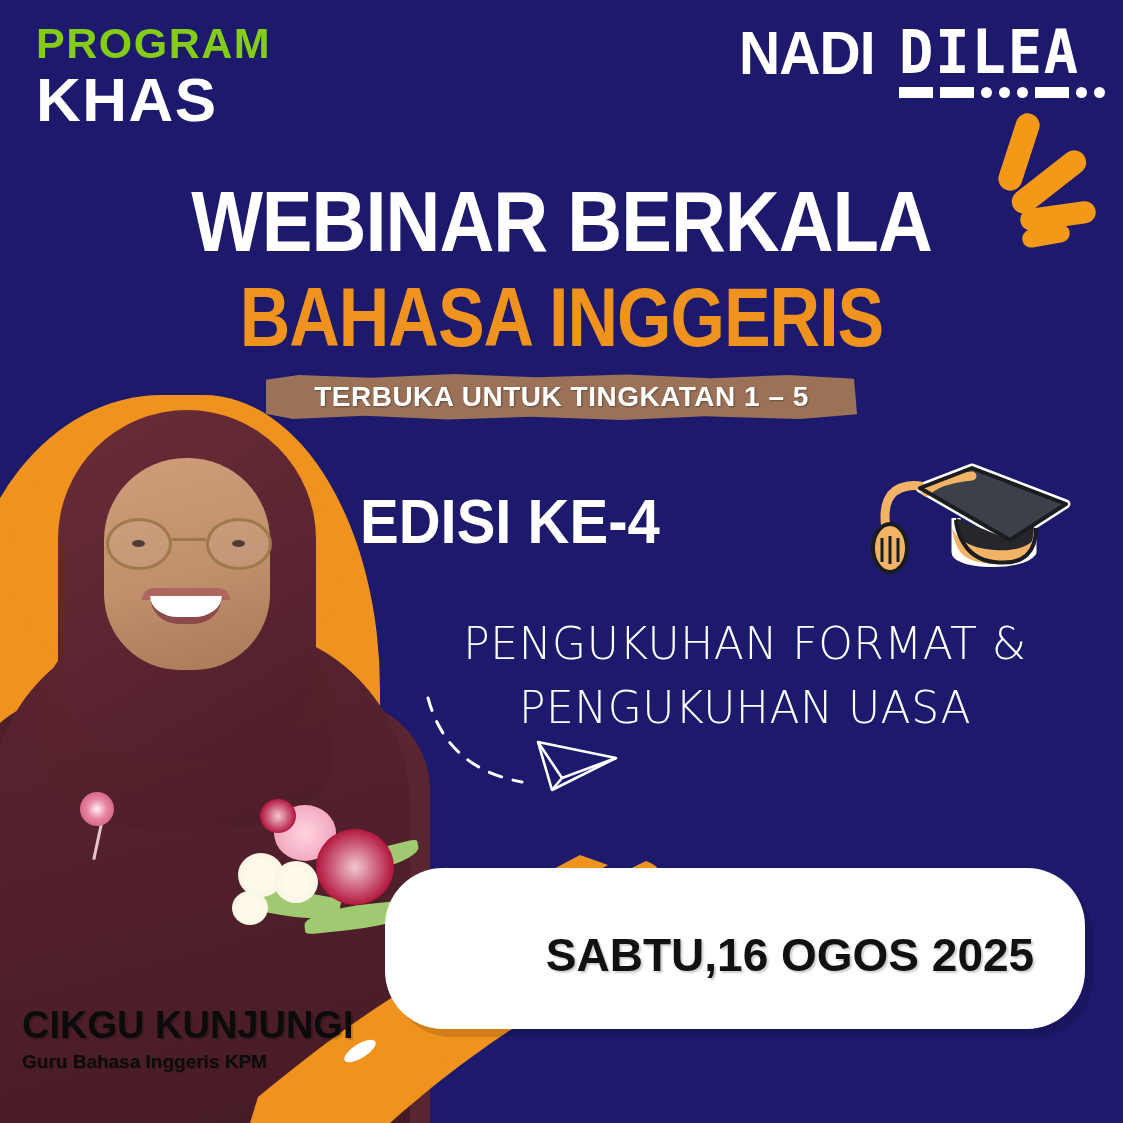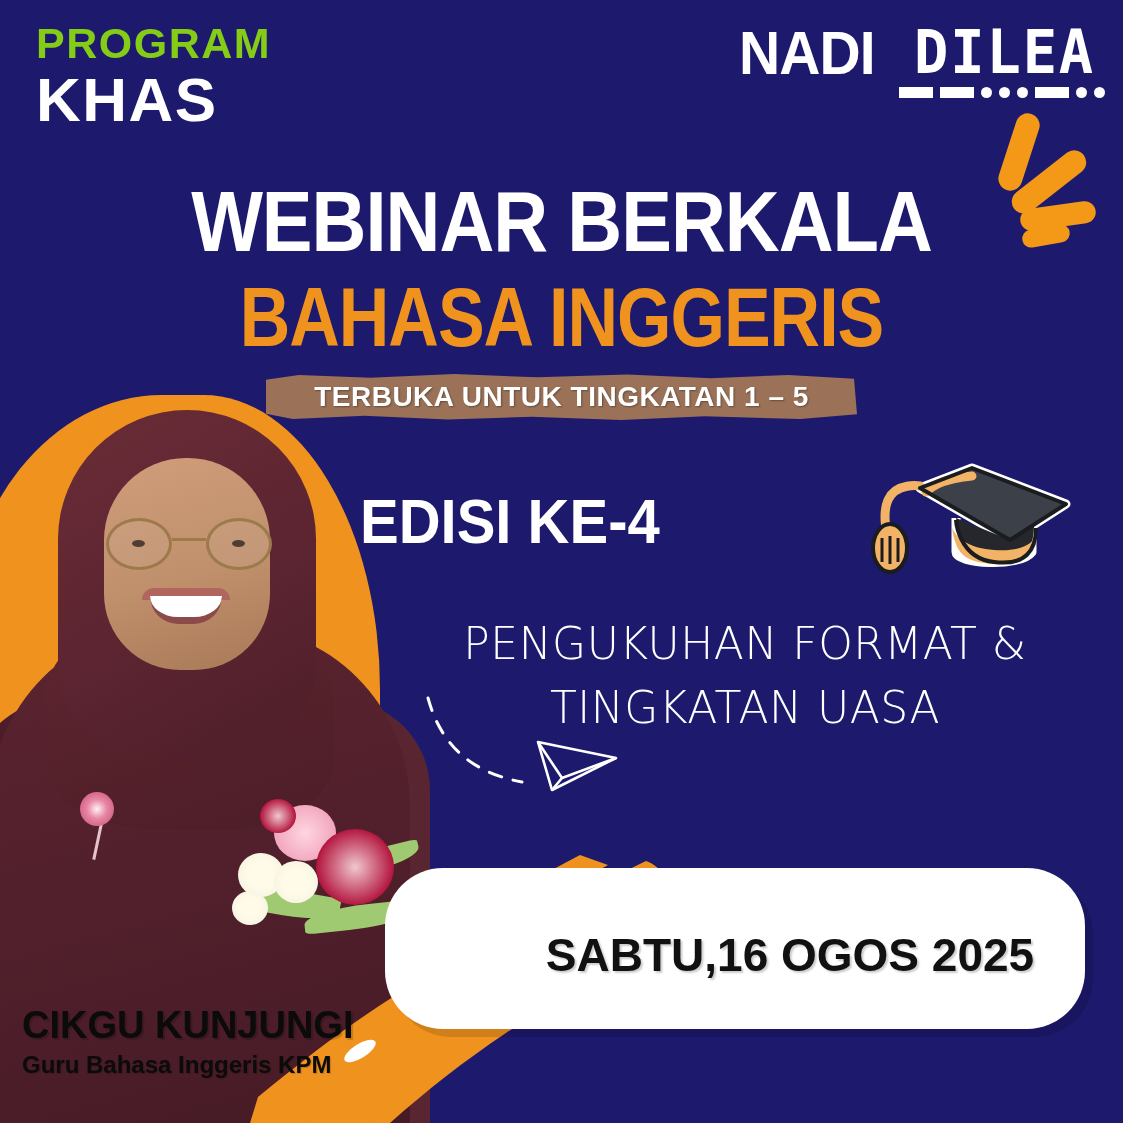--- a/index.html
+++ b/index.html
@@ -157,21 +157,21 @@
   }
 
   
   .logo { position:absolute; right:18px; top:24px; display:flex; align-items:flex-start; gap:18px; }
   .logo-nadi {
     font-size:62px; font-weight:bold; color:#ffffff;
     letter-spacing:-1px; line-height:0.95;
     transform:scaleX(0.92);
     font-family:"Liberation Sans", sans-serif;
   }
-  .logo-dilea-wrap { display:flex; flex-direction:column; align-items:flex-end; }
+  .logo-dilea-wrap { display:flex; flex-direction:column; align-items:flex-start; }
   .logo-dilea {
     font-size:60px; font-weight:bold; color:#ffffff;
     letter-spacing:2px; line-height:0.95;
     font-family:"DejaVu Sans Mono", monospace;
     transform:scaleX(0.95); transform-origin:left;
   }
   .logo-morse { display:flex; gap:7px; align-items:center; margin-top:6px; }
   .m-dash { width:34px; height:11px; background:#fff; }
   .m-dot  { width:11px; height:11px; background:#fff; border-radius:50%; }
 
@@ -259,21 +259,21 @@
   }
 
   
   .presenter { position:absolute; left:22px; top:1006px; }
   .pres-name {
     font-size:38px; font-weight:bold; color:#0b0b0b;
     letter-spacing:0px; line-height:1.05;
     text-shadow:2px 2px 1px rgba(0,0,0,.18);
   }
   .pres-role {
-    font-size:24px; font-weight:bold; color:#0b0b0b;
+    font-size:19px; font-weight:bold; color:#0b0b0b;
     letter-spacing:0px; margin-top:5px;
     text-shadow:1px 1px 1px rgba(0,0,0,.18);
   }
 
   
   .bottombar {
     position:absolute; left:400px; bottom:16px;
     display:flex; align-items:center; gap:16px;
   }
   .bb-text {
@@ -408,21 +408,21 @@
       </g>
       <g stroke="#1a1c20" stroke-width="4" fill="none" stroke-linejoin="round">
         <path d="M60,36 L112,16 L206,52 L150,88 Z"></path>
         <path d="M96,68 C96,68 98,106 134,110 C166,114 176,98 176,76"></path>
       </g>
     </svg>
   </div>
 
   <div class="subtitle">
     <div>PENGUKUHAN FORMAT &amp;</div>
-    <div>TINGKATAN UASA</div>
+    <div>PENGUKUHAN UASA</div>
   </div>
 
   <div class="card">
     <div class="card-inner">
       <div class="card-date">SABTU,16 OGOS 2025</div>
     </div>
   </div>
 
   <div class="presenter">
     <div class="pres-name">CIKGU KUNJUNGI</div>

